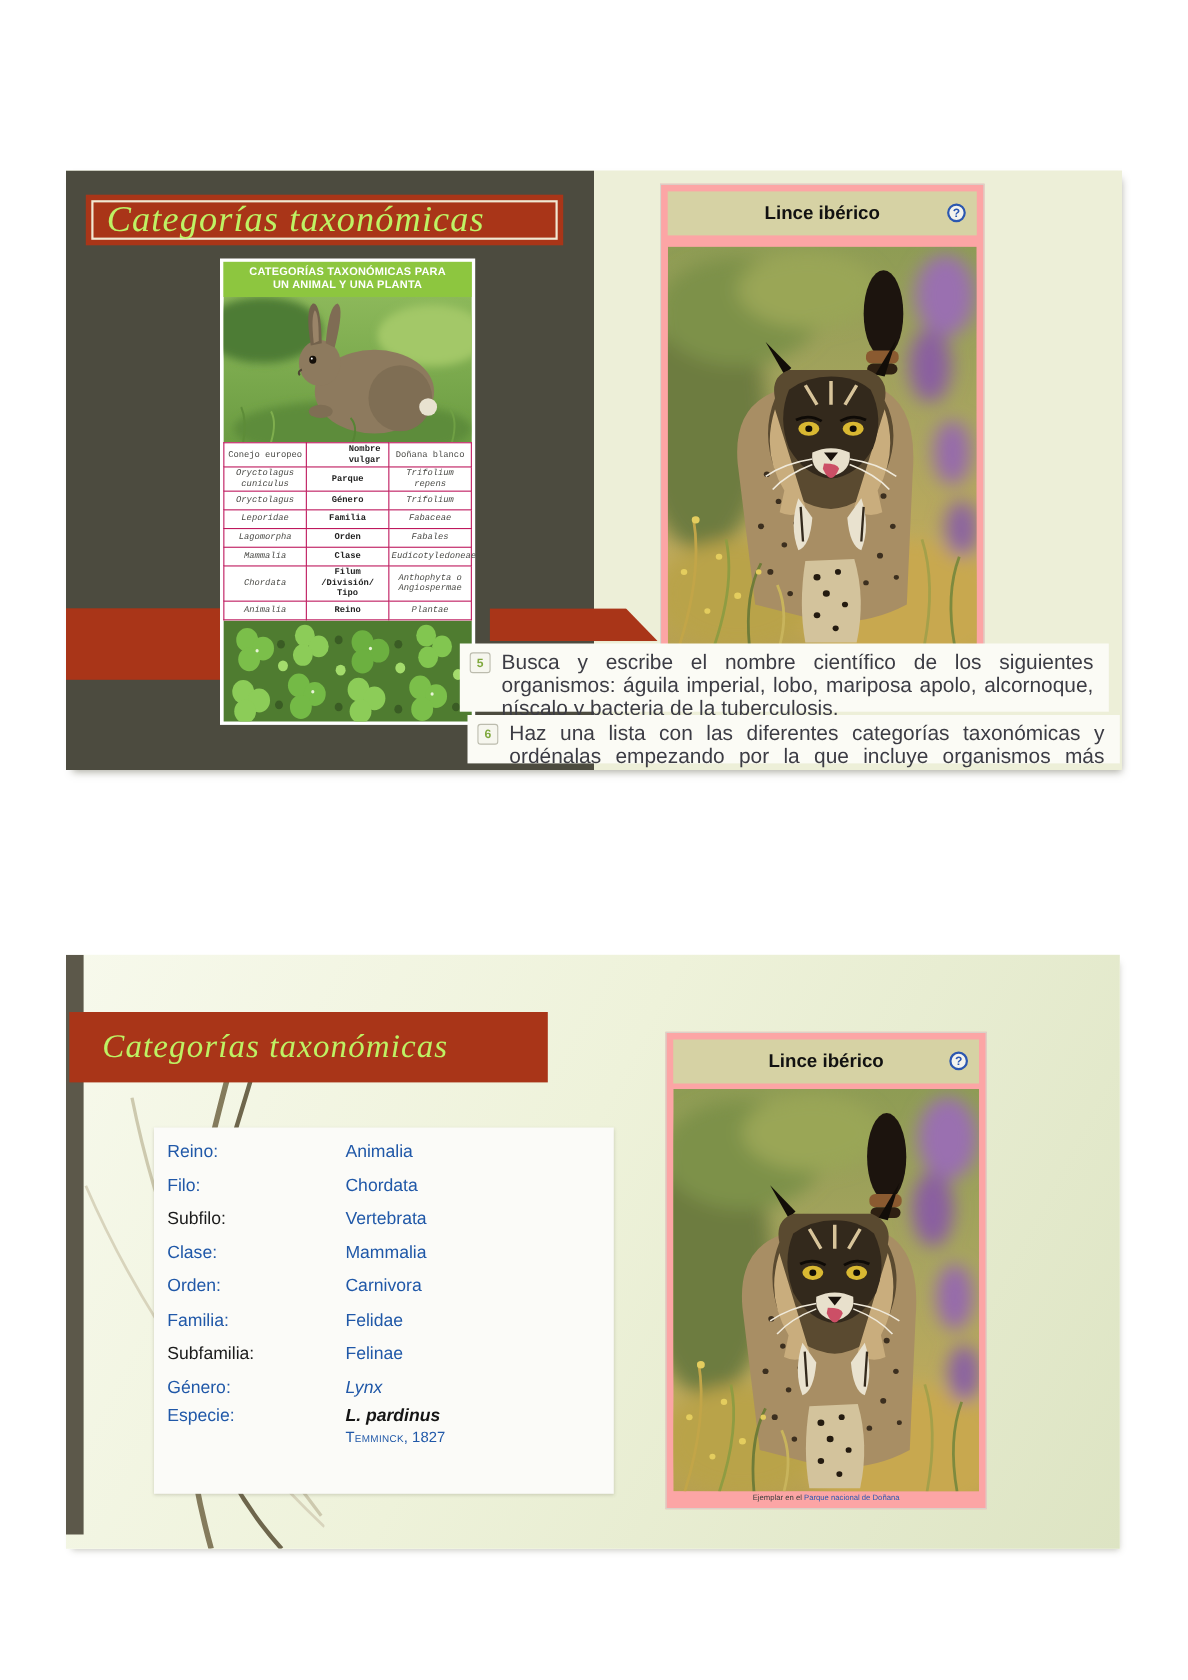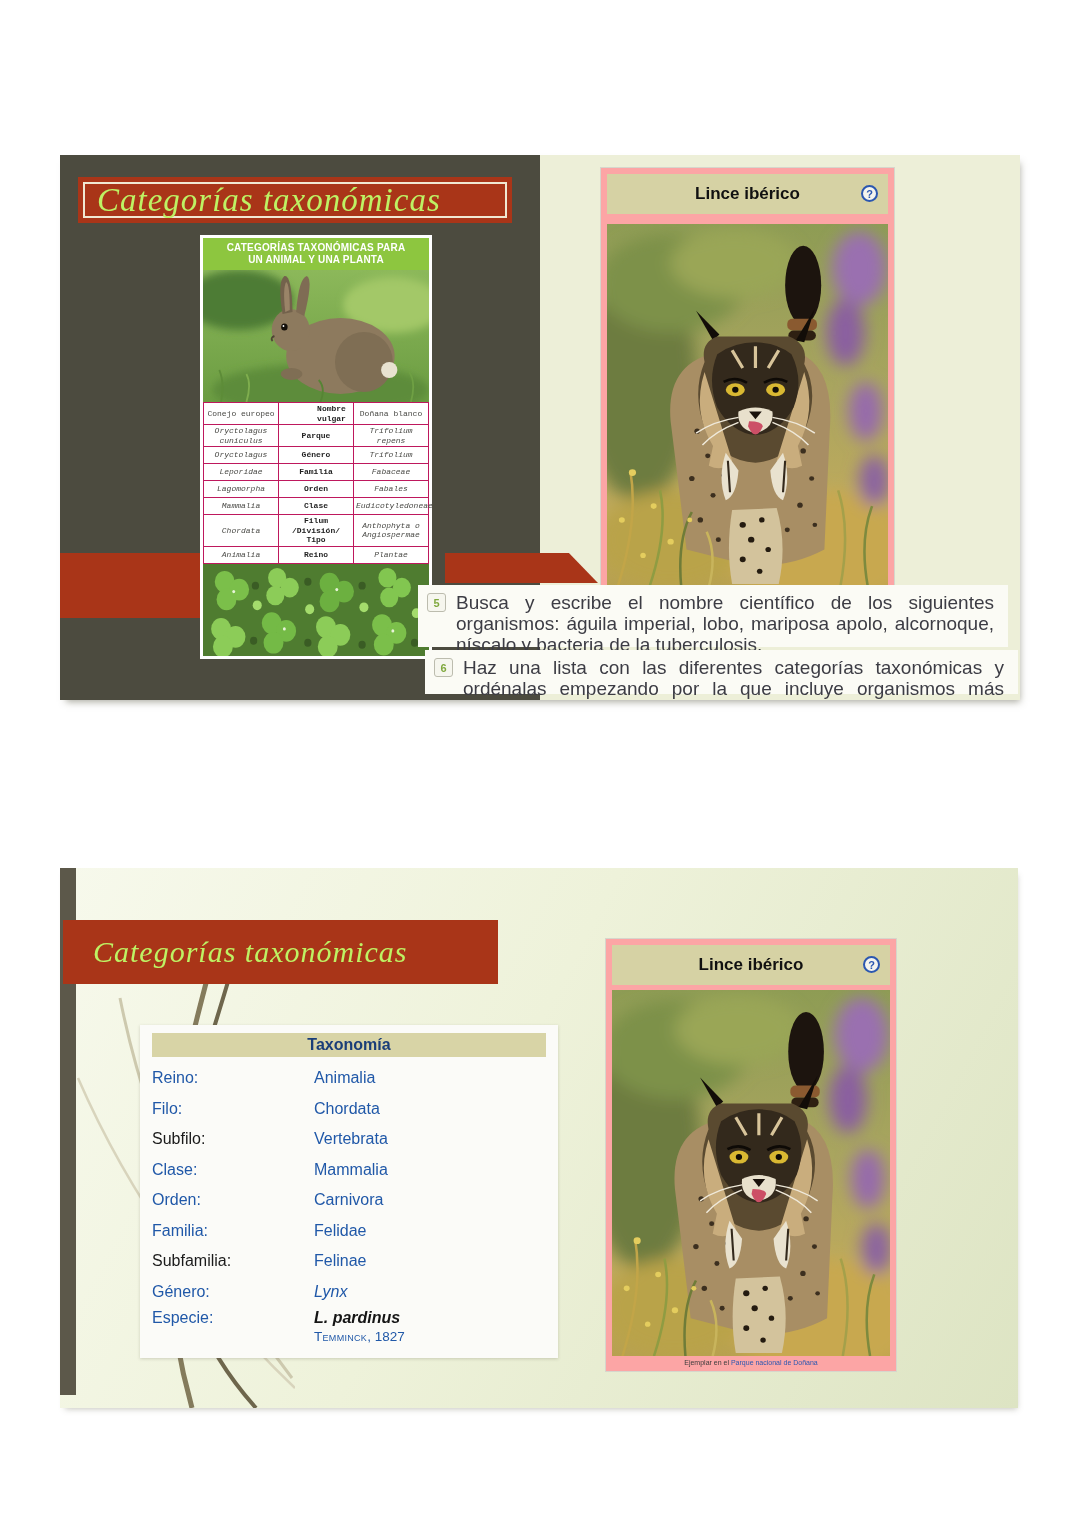--- a/index.html
+++ b/index.html
@@ -381,21 +381,20 @@
     <path d="M172 0 C 132 140, 62 290, 196 440" stroke="#6e664c" stroke-width="4" fill="none"></path>
     <path d="M60 30 C 92 190, 162 320, 232 410" stroke="#cdc9ae" stroke-width="3" fill="none"></path>
     <path d="M18 110 C 70 230, 150 340, 235 420" stroke="#d8d4bc" stroke-width="2.5" fill="none"></path>
   </svg>
 
   <div class="banner2">
     <span class="slide-title">Categorías taxonómicas</span>
   </div>
 
   <div class="tax-card">
-    <div class="tax-header">Taxonomía</div>
     <div class="tax-row">
       <span class="tax-label link-blue">Reino:</span>
       <span class="tax-value">Animalia</span>
     </div>
     <div class="tax-row">
       <span class="tax-label link-blue">Filo:</span>
       <span class="tax-value">Chordata</span>
     </div>
     <div class="tax-row">
       <span class="tax-label label-black">Subfilo:</span>

